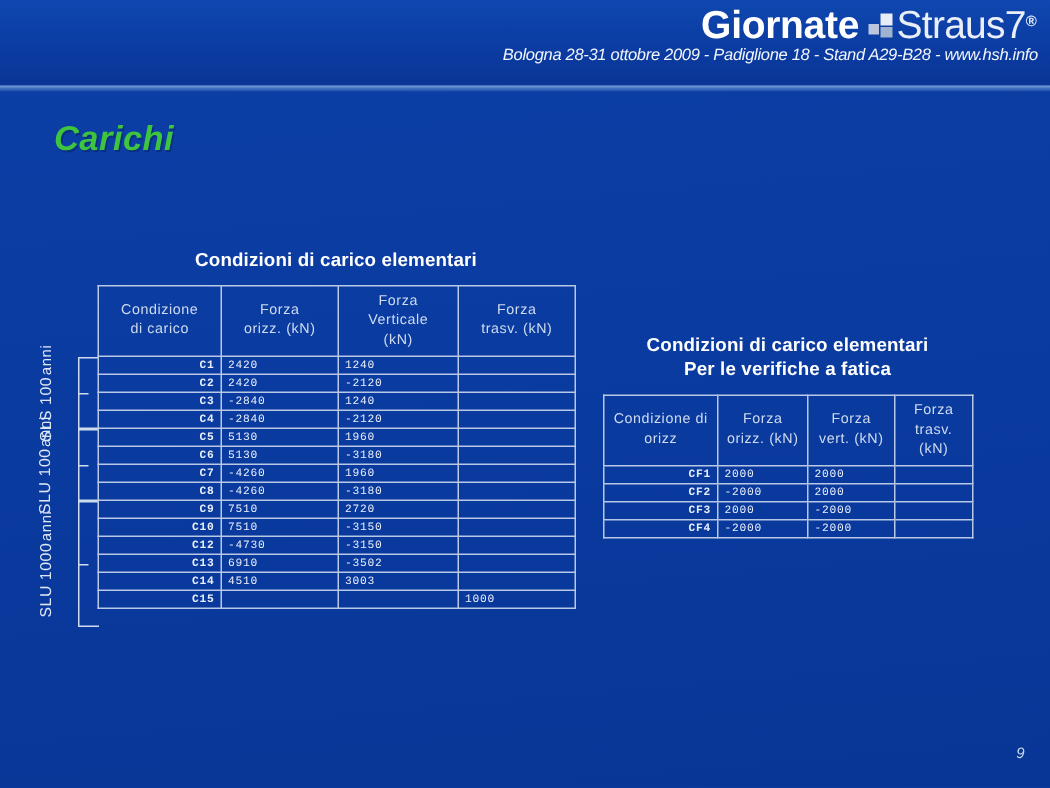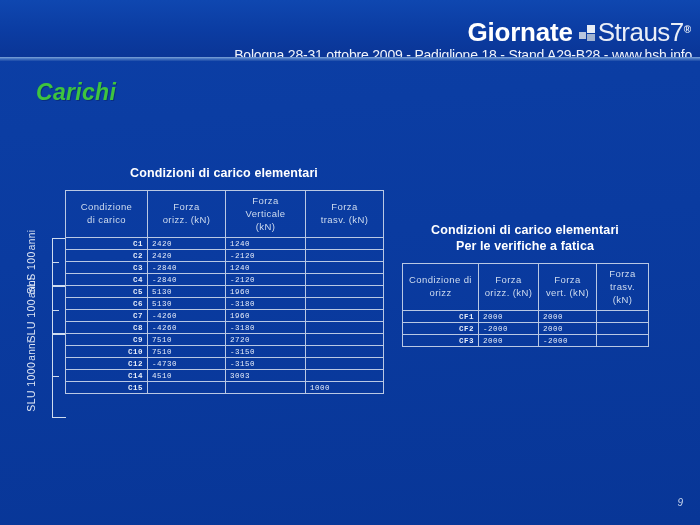--- a/index.html
+++ b/index.html
@@ -30,21 +30,20 @@
     height: 57px;
     background: linear-gradient(180deg, #0f47b0 0%, #0b3ca2 55%, #0a3596 100%);
     overflow: hidden;
   }
   .banner-inner {
     position: absolute;
     right: 8px;
     top: 3px;
     text-align: right;
     line-height: 1;
-    margin-top: 16px;
   }
   .banner-title {
     font-size: 26px;
     font-weight: bold;
     color: #ffffff;
     letter-spacing: -0.2px;
     white-space: nowrap;
     display: flex;
     align-items: baseline;
     justify-content: flex-end;
@@ -75,25 +74,26 @@
   }
   .banner-title .deg {
     font-size: 10px;
     color:#e9eef7;
     position: relative;
     top: -8px;
     margin: 0 1px 0 0;
   }
   .banner-title .w3 { color:#ffffff; margin-left: 2px; }
   .banner-sub {
-    font-size: 14px;
+    font-size: 11px;
     color: #f2f5fb;
     margin-top: 3px;
     white-space: nowrap;
     letter-spacing: -0.2px;
+    font-style: italic;
   }
   .banner-rule {
     position: absolute;
     left: 0;
     top: 57px;
     width: 700px;
     height: 4px;
     background: linear-gradient(180deg,#7fa5d8 0%, #3f6fc0 50%, #1c4aa8 100%);
   }
 
@@ -399,20 +399,26 @@
             <td class="num">-3150</td>
             <td class="num"></td>
           </tr>
           <tr>
             <td class="cond">C12</td>
             <td class="num">-4730</td>
             <td class="num">-3150</td>
             <td class="num"></td>
           </tr>
           <tr>
+            <td class="cond">C13</td>
+            <td class="num">6910</td>
+            <td class="num">-3502</td>
+            <td class="num"></td>
+          </tr>
+          <tr>
             <td class="cond">C14</td>
             <td class="num">4510</td>
             <td class="num">3003</td>
             <td class="num"></td>
           </tr>
           <tr>
             <td class="cond">C15</td>
             <td class="num"></td>
             <td class="num"></td>
             <td class="num">1000</td>
@@ -466,19 +472,25 @@
             <td class="num">-2000</td>
             <td class="num">2000</td>
             <td class="num"></td>
           </tr>
           <tr>
             <td class="cond">CF3</td>
             <td class="num">2000</td>
             <td class="num">-2000</td>
             <td class="num"></td>
           </tr>
+          <tr>
+            <td class="cond">CF4</td>
+            <td class="num">-2000</td>
+            <td class="num">-2000</td>
+            <td class="num"></td>
+          </tr>
         </tbody>
     </table>
   </div>
 
   <div class="page-num">9</div>
 
 </div>
 
 </body></html>

